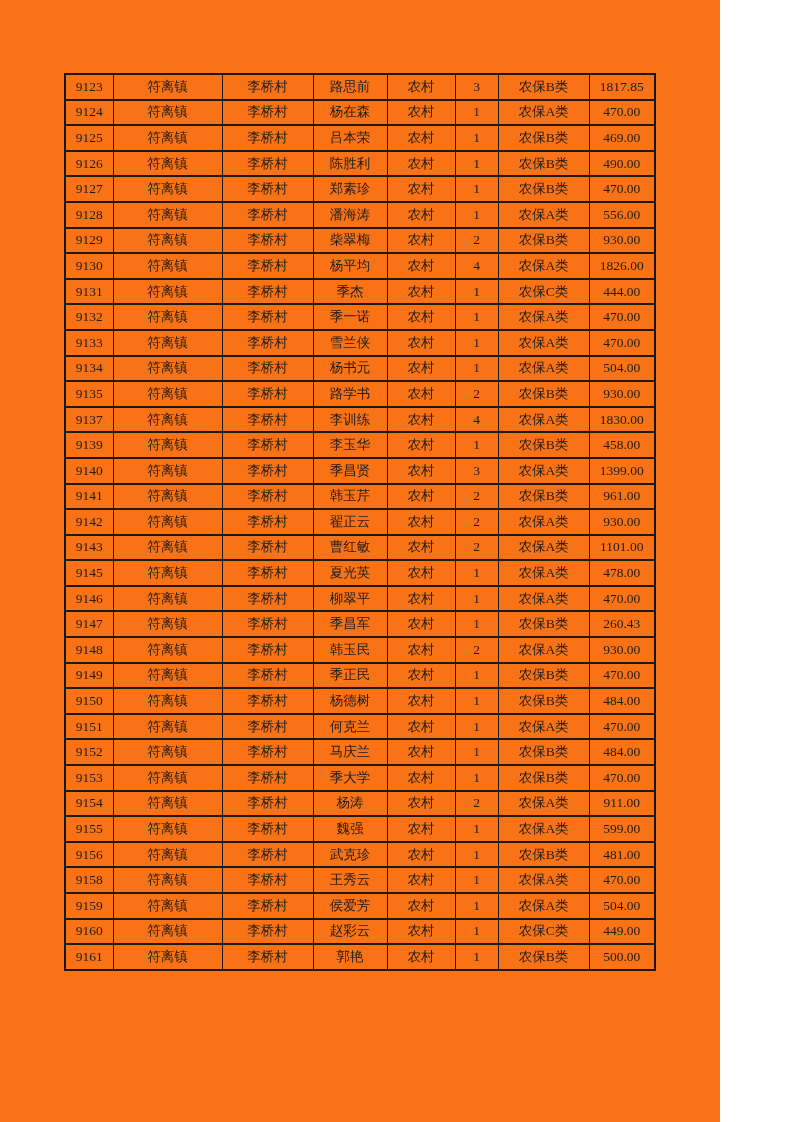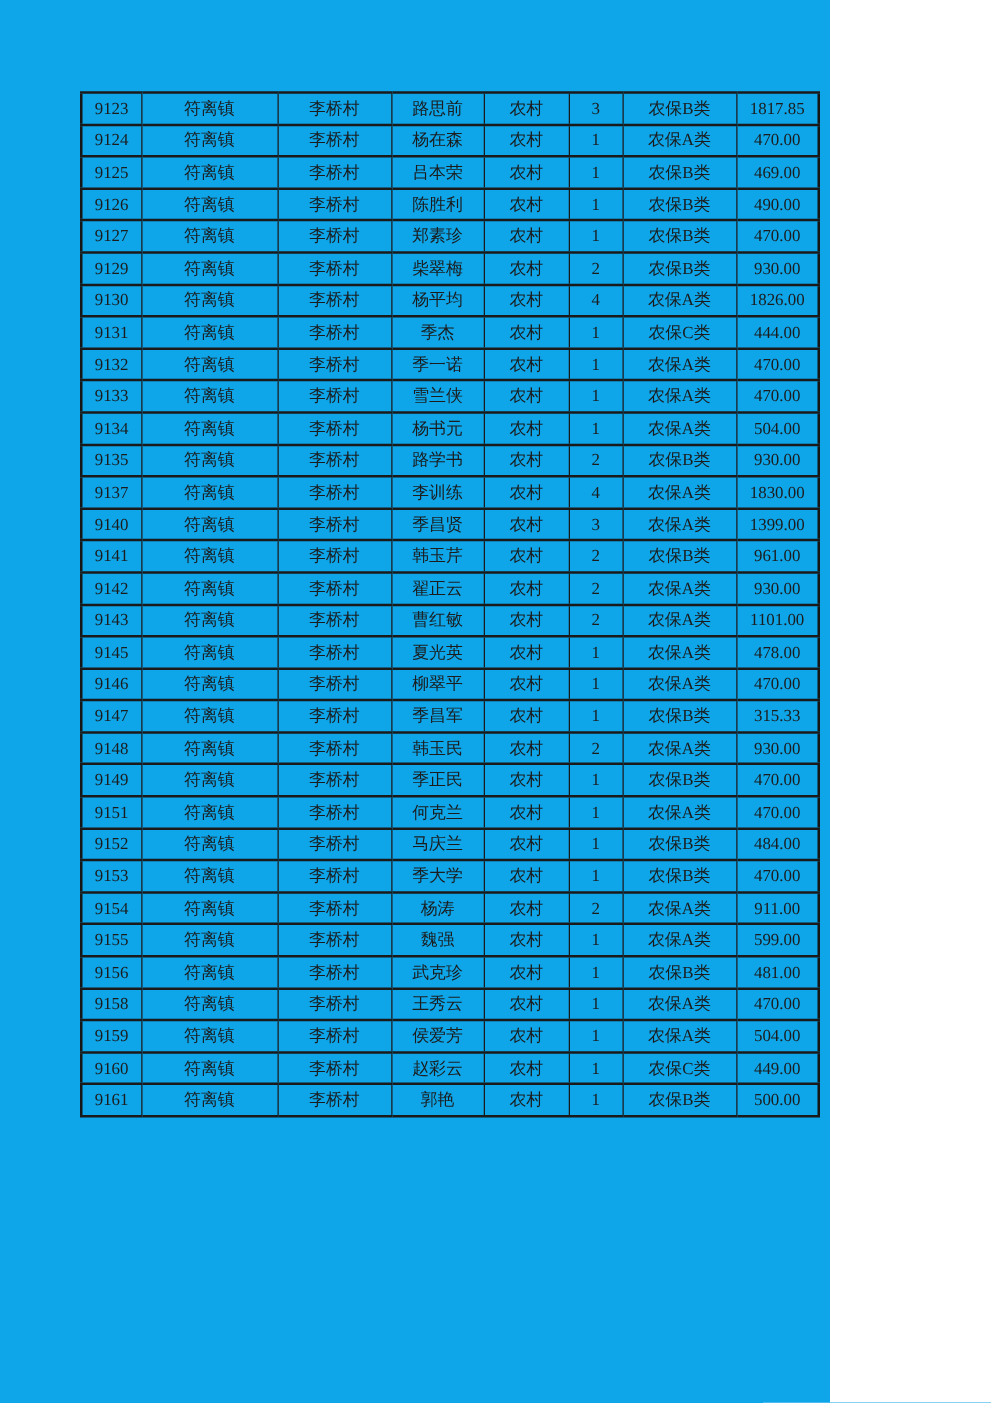--- a/index.html
+++ b/index.html
@@ -10,23 +10,23 @@
     width: 793px;
     height: 1122px;
     background: #ffffff;
     overflow: hidden;
     position: relative;
     font-family: "Liberation Serif", "DejaVu Serif", serif;
   }
   .page {
     position: absolute;
     left: 0; top: 0;
-    width: 664px;
+    width: 720px;
     height: 1122px;
-    background: #0ea5e9;
+    background: #f97316;
   }
   table.grid {
     position: absolute;
     left: 64px;
     top: 73px;
     border-collapse: collapse;
     table-layout: fixed;
     border: 2px solid #161616;
   }
   table.grid col:nth-child(1) { width: 48px; }
@@ -114,20 +114,30 @@
           <td>9127</td>
           <td>符离镇</td>
           <td>李桥村</td>
           <td>郑素珍</td>
           <td>农村</td>
           <td>1</td>
           <td>农保B类</td>
           <td>470.00</td>
         </tr>
         <tr>
+          <td>9128</td>
+          <td>符离镇</td>
+          <td>李桥村</td>
+          <td>潘海涛</td>
+          <td>农村</td>
+          <td>1</td>
+          <td>农保A类</td>
+          <td>556.00</td>
+        </tr>
+        <tr>
           <td>9129</td>
           <td>符离镇</td>
           <td>李桥村</td>
           <td>柴翠梅</td>
           <td>农村</td>
           <td>2</td>
           <td>农保B类</td>
           <td>930.00</td>
         </tr>
         <tr>
@@ -194,20 +204,30 @@
           <td>9137</td>
           <td>符离镇</td>
           <td>李桥村</td>
           <td>李训练</td>
           <td>农村</td>
           <td>4</td>
           <td>农保A类</td>
           <td>1830.00</td>
         </tr>
         <tr>
+          <td>9139</td>
+          <td>符离镇</td>
+          <td>李桥村</td>
+          <td>李玉华</td>
+          <td>农村</td>
+          <td>1</td>
+          <td>农保B类</td>
+          <td>458.00</td>
+        </tr>
+        <tr>
           <td>9140</td>
           <td>符离镇</td>
           <td>李桥村</td>
           <td>季昌贤</td>
           <td>农村</td>
           <td>3</td>
           <td>农保A类</td>
           <td>1399.00</td>
         </tr>
         <tr>
@@ -261,41 +281,51 @@
           <td>470.00</td>
         </tr>
         <tr>
           <td>9147</td>
           <td>符离镇</td>
           <td>李桥村</td>
           <td>季昌军</td>
           <td>农村</td>
           <td>1</td>
           <td>农保B类</td>
-          <td>315.33</td>
+          <td>260.43</td>
         </tr>
         <tr>
           <td>9148</td>
           <td>符离镇</td>
           <td>李桥村</td>
           <td>韩玉民</td>
           <td>农村</td>
           <td>2</td>
           <td>农保A类</td>
           <td>930.00</td>
         </tr>
         <tr>
           <td>9149</td>
           <td>符离镇</td>
           <td>李桥村</td>
           <td>季正民</td>
           <td>农村</td>
           <td>1</td>
           <td>农保B类</td>
           <td>470.00</td>
+        </tr>
+        <tr>
+          <td>9150</td>
+          <td>符离镇</td>
+          <td>李桥村</td>
+          <td>杨德树</td>
+          <td>农村</td>
+          <td>1</td>
+          <td>农保B类</td>
+          <td>484.00</td>
         </tr>
         <tr>
           <td>9151</td>
           <td>符离镇</td>
           <td>李桥村</td>
           <td>何克兰</td>
           <td>农村</td>
           <td>1</td>
           <td>农保A类</td>
           <td>470.00</td>

